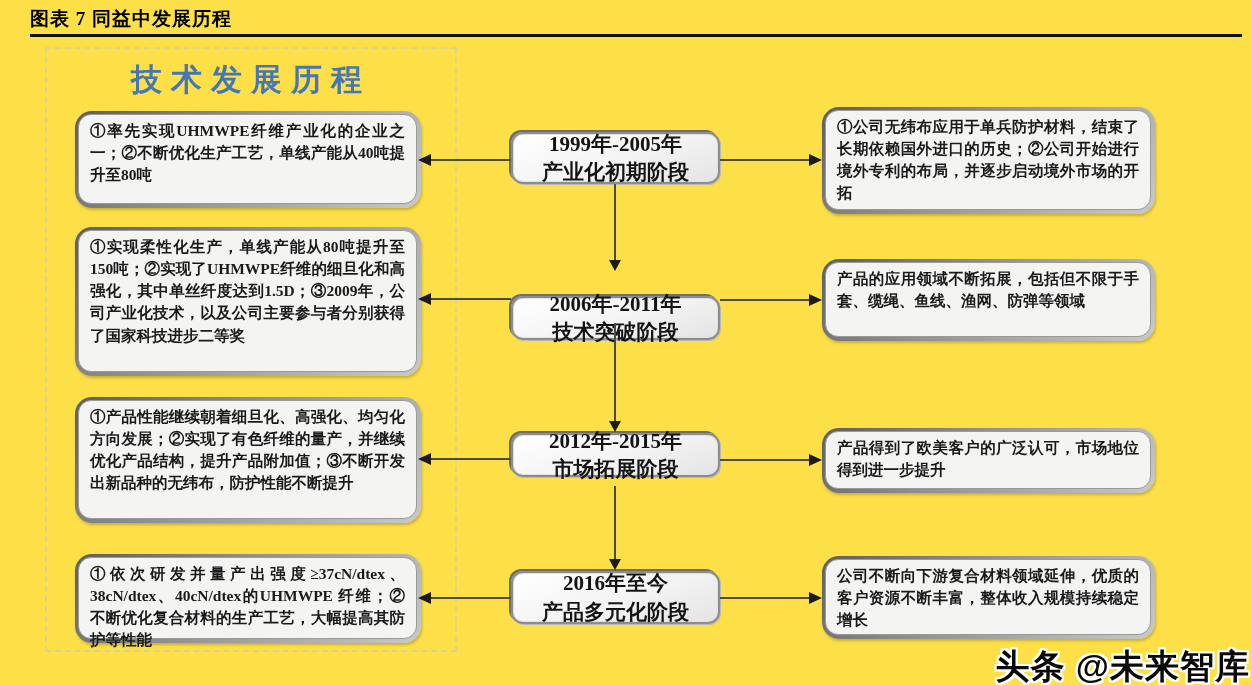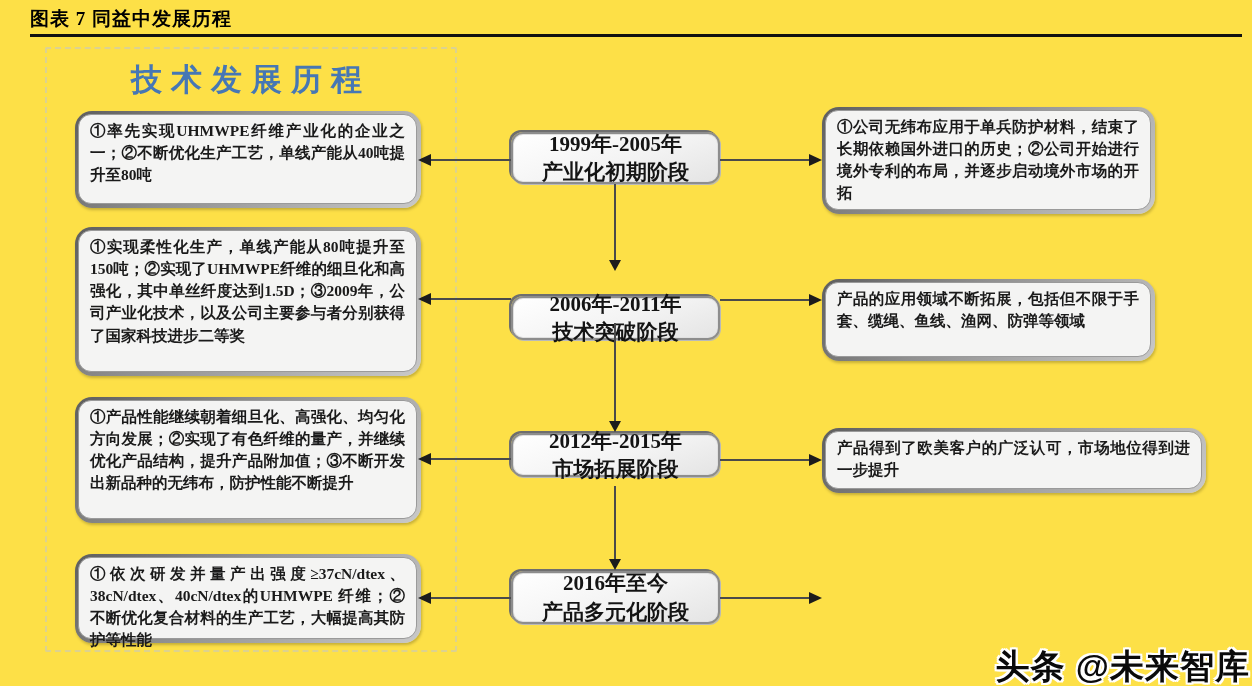--- a/index.html
+++ b/index.html
@@ -43,22 +43,22 @@
   }
 
   
   #tech-box-1{left:75px;top:111px;width:346px;height:97px;}
   #tech-box-2{left:75px;top:227px;width:346px;height:149px;}
   #tech-box-3{left:75px;top:397px;width:346px;height:126px;}
   #tech-box-4{left:75px;top:554px;width:346px;height:89px;}
 
   
   #market-box-1{left:822px;top:107px;width:333px;height:107px;}
-  #market-box-2{left:822px;top:259px;width:333px;height:82px;margin-top:20px;}
-  #market-box-3{left:822px;top:428px;width:384px;height:65px;}
+  #market-box-2{left:822px;top:259px;width:333px;height:82px;}
+  #market-box-3{left:822px;top:428px;width:333px;height:65px;}
   #market-box-4{left:822px;top:556px;width:333px;height:83px;}
 
   
   .stage-box{
     position:absolute;left:511px;width:209px;border-radius:12px;
     background:linear-gradient(160deg,#ffffff 0%,#f3f3f3 55%,#e4e4e4 100%);
     border:2px solid #8d8d8d;
     box-shadow:-2px -2px 0 0 #6e6e6e,1px 1px 0 0 #b9b9b9,inset 0 0 0 1px #e0e0e0;
     display:flex;flex-direction:column;align-items:center;justify-content:center;
     font-size:21px;font-weight:bold;line-height:1.35;text-align:center;color:#141414;
@@ -113,20 +113,23 @@
 
   <div class="dbox" id="market-box-1">
     <div class="dbox-inner">①公司无纬布应用于单兵防护材料，结束了长期依赖国外进口的历史；②公司开始进行境外专利的布局，并逐步启动境外市场的开拓</div>
   </div>
   <div class="dbox" id="market-box-2">
     <div class="dbox-inner">产品的应用领域不断拓展，包括但不限于手套、缆绳、鱼线、渔网、防弹等领域</div>
   </div>
   <div class="dbox" id="market-box-3">
     <div class="dbox-inner">产品得到了欧美客户的广泛认可，市场地位得到进一步提升</div>
   </div>
+  <div class="dbox" id="market-box-4">
+    <div class="dbox-inner">公司不断向下游复合材料领域延伸，优质的客户资源不断丰富，整体收入规模持续稳定增长</div>
+  </div>
 
   <div class="stage-box" id="stage-box-1">
     <span>1999年-2005年</span>
     <span>产业化初期阶段</span>
   </div>
   <div class="stage-box" id="stage-box-2">
     <span>2006年-2011年</span>
     <span>技术突破阶段</span>
   </div>
   <div class="stage-box" id="stage-box-3">

